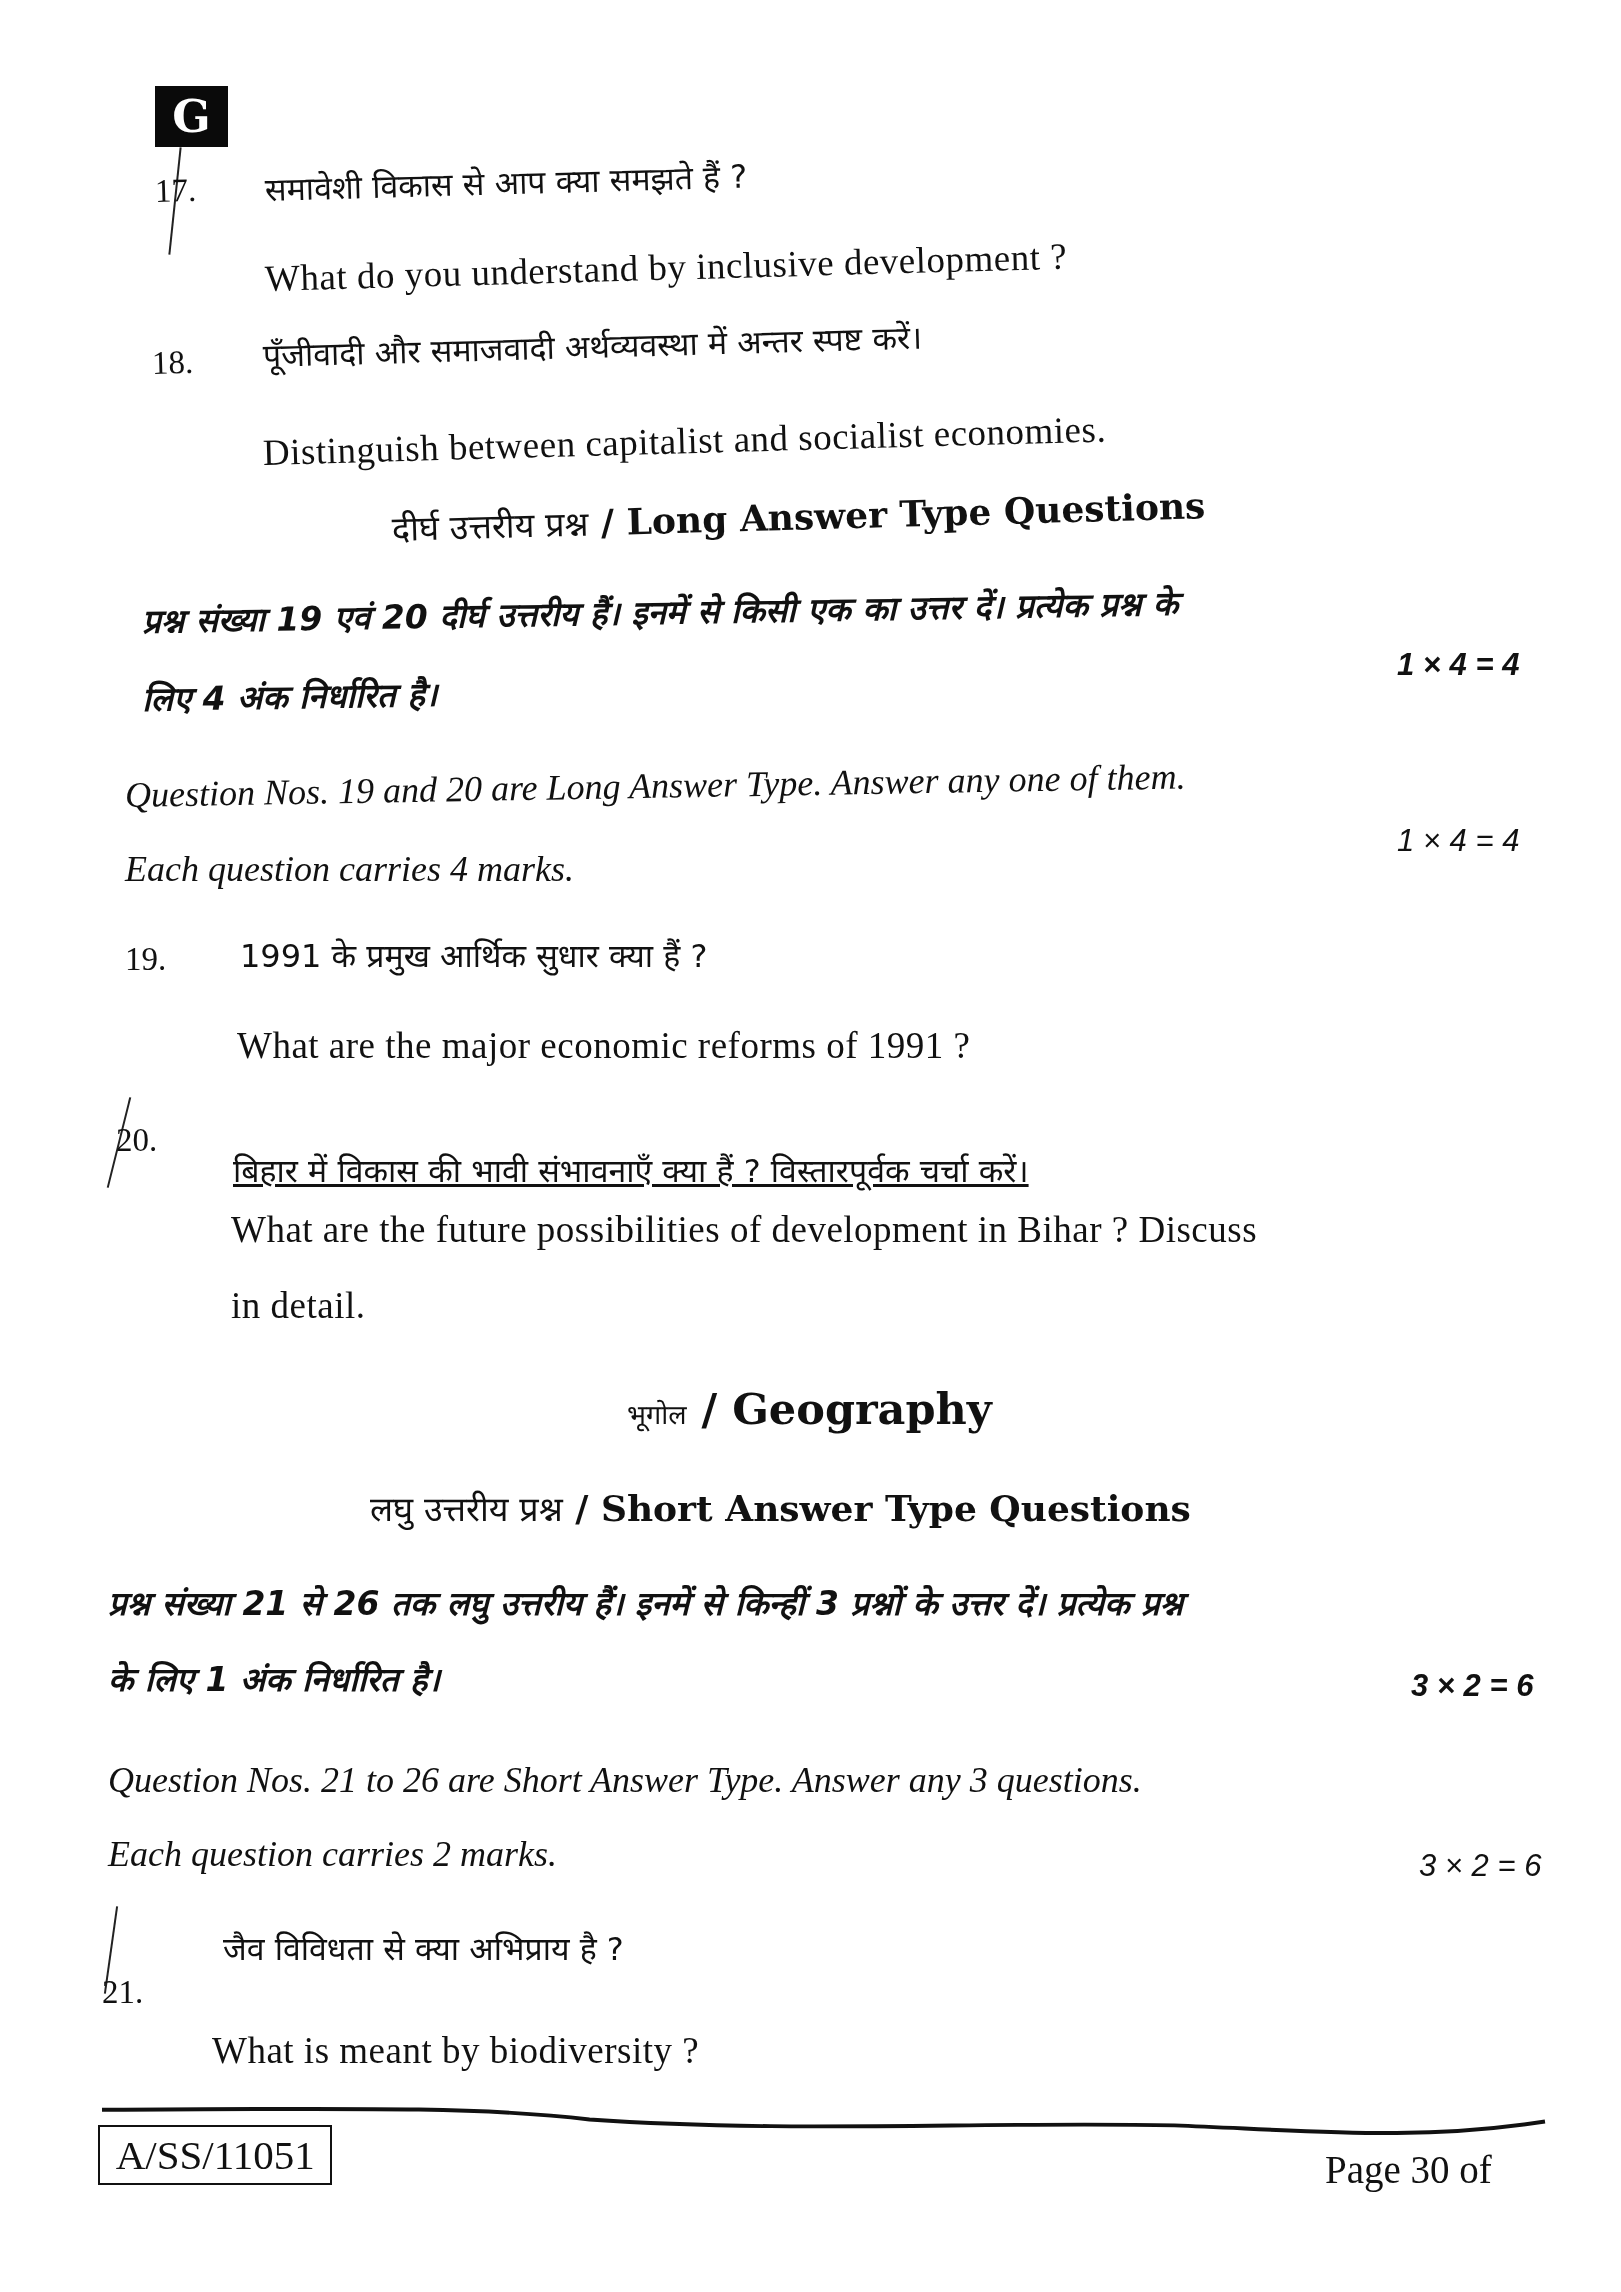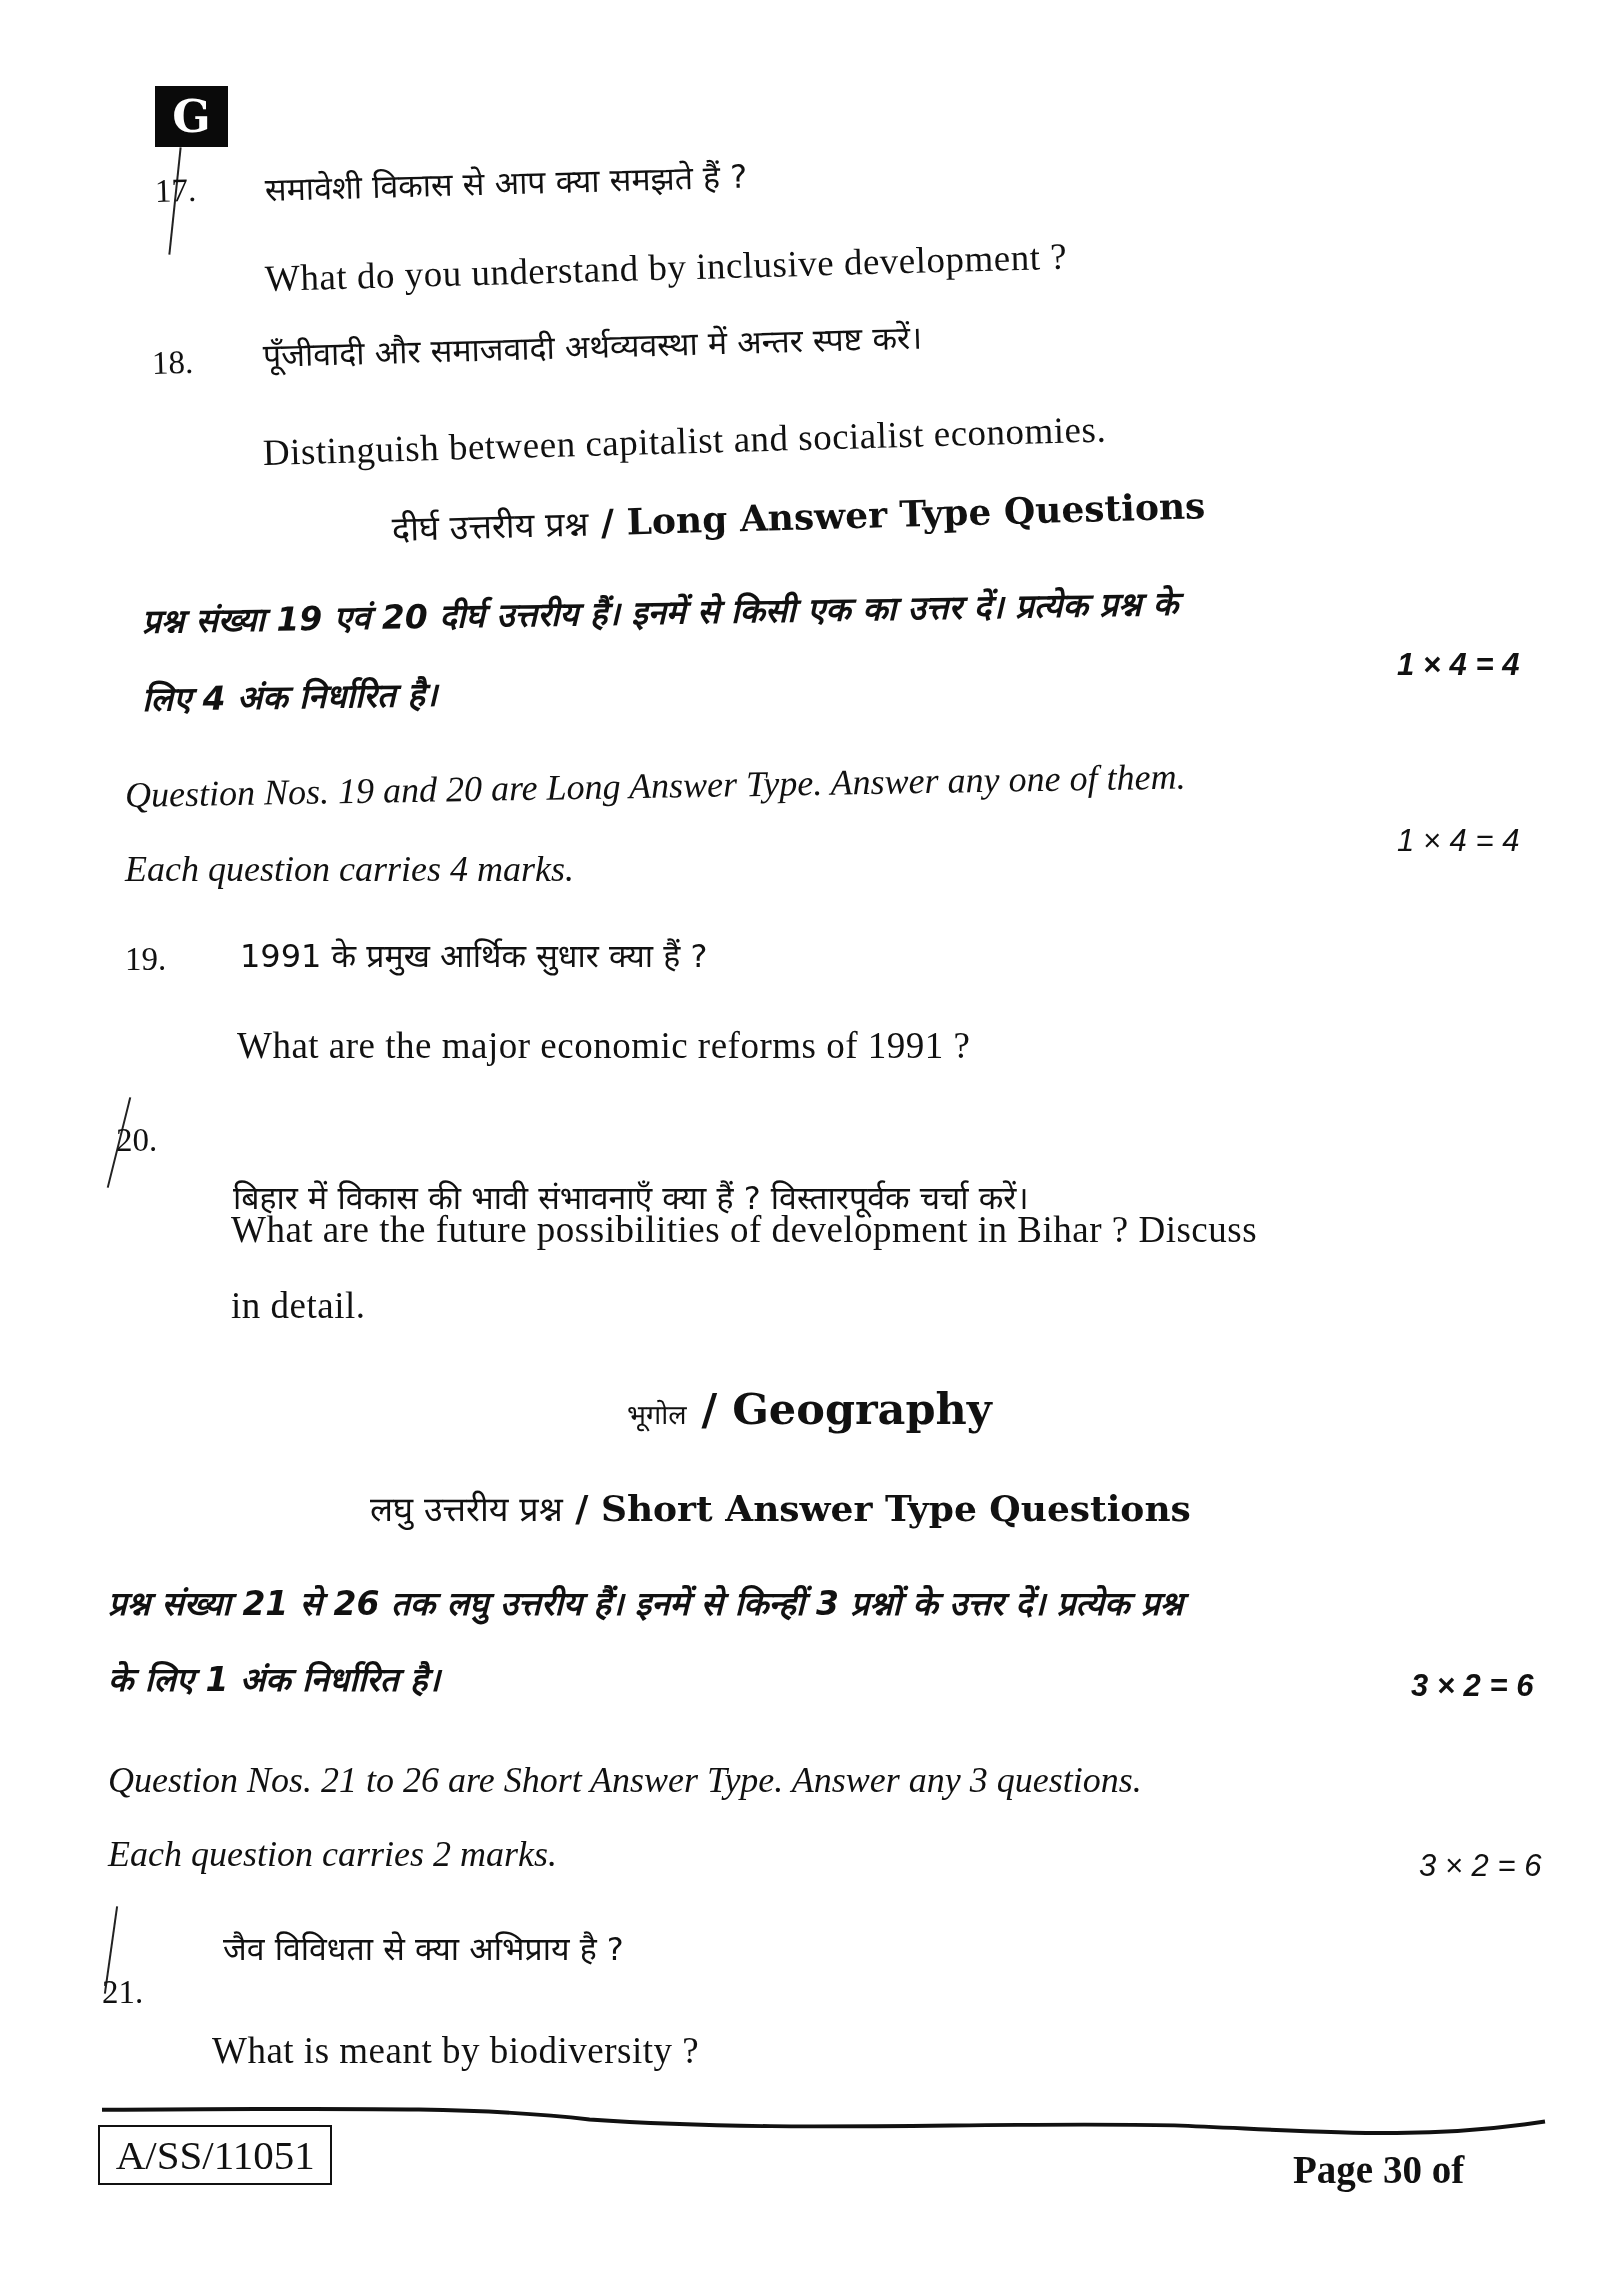--- a/index.html
+++ b/index.html
@@ -28,21 +28,21 @@
   .marks.bold { font-weight: bold; font-style: italic; }
   .marks.ital { font-style: italic; }
   .rot1 { transform: rotate(-1.6deg); transform-origin: left center; }
   .rot2 { transform: rotate(-1deg); transform-origin: left center; }
   .pen { position: absolute; border-left: 2px solid #222; }
   .code-box {
     left: 98px; top: 2125px; padding: 3.9px 15.7px;
     border: 2.9px solid #111; font-family: "Liberation Serif", serif; font-size: 41px;
   }
   .footer-line { left: 98px; top: 2107px; width: 1451px; height: 39px; }
-  .page-no { left: 1293px; top: 2147px; font-family: "Liberation Serif", serif; font-weight: bold; font-size: 39px; }
+  .page-no { left: 1325px; top: 2147px; font-family: "Liberation Serif", serif; font-weight: normal; font-size: 39px; }
 </style>
 </head>
 <body>
 
 <div class="abs g-badge">G</div>
 
 <div class="pen" style="left:174px; top:147px; height:108px; transform:rotate(6deg);"></div>
 <div class="abs qnum rot1" style="left:155px; top:173px;">17.</div>
 <div class="abs hi rot1" style="left:265px; top:167px;">समावेशी विकास से आप क्या समझते हैं ?</div>
 <div class="abs en rot1" style="left:265px; top:257px;">What do you understand by inclusive development ?</div>
@@ -62,21 +62,21 @@
 <div class="abs instr-en rot2" style="left:125px; top:774px;">Question Nos. 19 and 20 are Long Answer Type. Answer any one of them.</div>
 <div class="abs instr-en" style="left:125px; top:848px;">Each question carries 4 marks.</div>
 <div class="abs marks ital" style="left:1397px; top:823px;">1 × 4 = 4</div>
 
 <div class="abs qnum" style="left:125px; top:941px;">19.</div>
 <div class="abs hi" style="left:240px; top:933px;">1991 के प्रमुख आर्थिक सुधार क्या हैं ?</div>
 <div class="abs en" style="left:237px; top:1024px;text-align:center;">What are the major economic reforms of 1991 ?</div>
 
 <div class="pen" style="left:118px; top:1096px; height:93px; transform:rotate(14deg);"></div>
 <div class="abs qnum" style="left:116px; top:1122px;">20.</div>
-<div class="abs hi" style="left:233px; top:1175px;">बिहार में विकास की भावी संभावनाएँ क्या हैं ? विस्तारपूर्वक चर्चा करें।</div>
+<div class="abs hi" style="left:233px; top:1148px;text-decoration:underline;">बिहार में विकास की भावी संभावनाएँ क्या हैं ? विस्तारपूर्वक चर्चा करें।</div>
 <div class="abs en" style="left:231px; top:1208px;">What are the future possibilities of development in Bihar ? Discuss</div>
 <div class="abs en" style="left:231px; top:1284px;">in detail.</div>
 
 <div class="abs heading" style="left:627px; top:1384px; font-size:43px;">
   <span class="hi-part" style="font-size:27px;">भूगोल</span><span> / </span><span>Geography</span>
 </div>
 
 <div class="abs heading" style="left:370px; top:1485px;">
   <span class="hi-part">लघु उत्तरीय प्रश्न</span><span> / </span><span>Short Answer Type Questions</span>
 </div>

